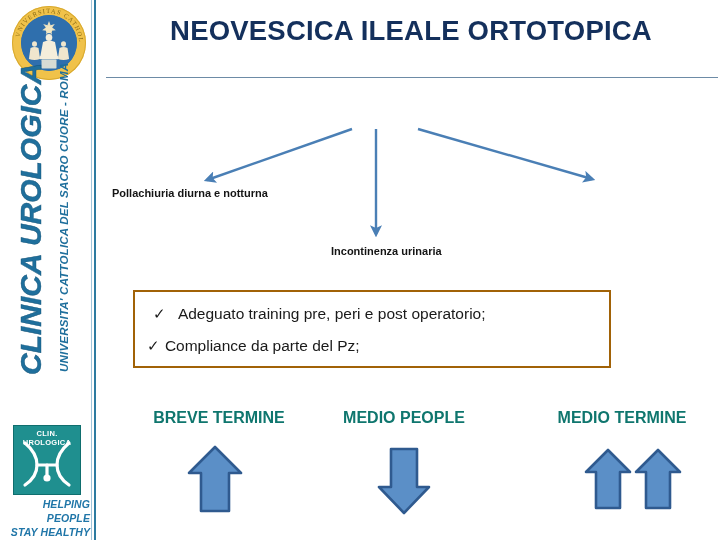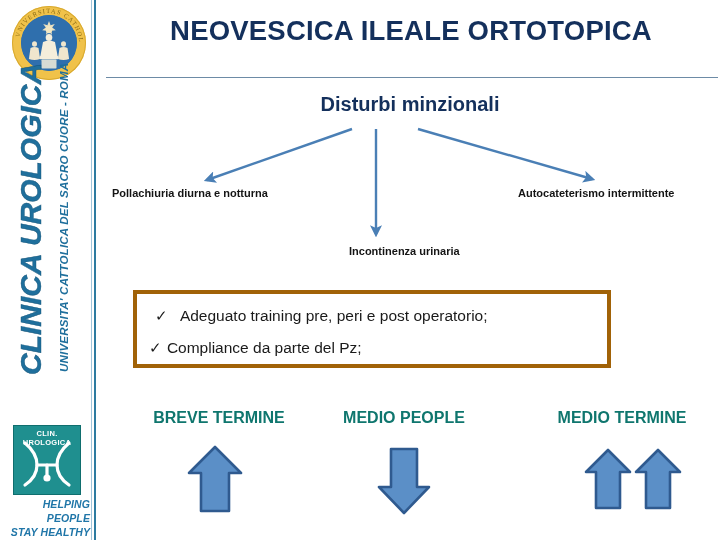--- a/index.html
+++ b/index.html
@@ -153,29 +153,29 @@
   }
 
   .leaf {
     position: absolute;
     font-size: 11px;
     font-weight: bold;
     color: #141414;
     white-space: nowrap;
   }
   #leaf-left   { left: 112px; top: 187px; }
-  #leaf-center { left: 341px; top: 245px; padding-left: 8px; }
+  #leaf-center { left: 323px; top: 245px; padding-left: 8px; }
   #leaf-right  { left: 518px; top: 187px; }
 
   
   #bullet-box {
     position: absolute;
     left: 133px; top: 290px;
     width: 478px; height: 78px;
-    border: 4px solid #a16207;
+    border: 2px solid #a16207;
     background: #ffffff;
     box-sizing: border-box;
   }
   .bullet {
     position: absolute;
     font-size: 15.5px;
     color: #1a1a1a;
     white-space: nowrap;
   }
   #bullet-1 { left: 18px; top: 13px; }
@@ -273,36 +273,34 @@
       <div>HELPING PEOPLE</div>
       <div>STAY HEALTHY</div>
     </div>
   </div>
 
   <div id="divider-outer"></div>
   <div id="divider-inner"></div>
 
   <div id="title">NEOVESCICA ILEALE ORTOTOPICA</div>
   <div id="title-rule"></div>
-  <div id="subtitle">Disturbi minzionali</div>
 
   <svg id="arrows" width="720" height="540">
     <defs>
       <marker id="ah" markerWidth="5" markerHeight="5" refX="3.6" refY="2.5" orient="auto" markerUnits="strokeWidth">
         <path d="M0,0 L5,2.5 L0,5 L1.1,2.5 z" fill="#4a7fb5"></path>
       </marker>
     </defs>
     <line x1="352" y1="129" x2="207" y2="180" stroke="#4a7fb5" stroke-width="2.4" marker-end="url(#ah)"></line>
     <line x1="376" y1="129" x2="376" y2="234" stroke="#4a7fb5" stroke-width="2.4" marker-end="url(#ah)"></line>
     <line x1="418" y1="129" x2="592" y2="179" stroke="#4a7fb5" stroke-width="2.4" marker-end="url(#ah)"></line>
   </svg>
 
   <div class="leaf" id="leaf-left">Pollachiuria diurna e notturna</div>
   <div class="leaf" id="leaf-center">Incontinenza urinaria</div>
-  <div class="leaf" id="leaf-right">Autocateterismo intermittente</div>
 
   <div id="bullet-box">
     <div class="bullet" id="bullet-1">
       <span class="check">✓</span>
       <span style="margin-left:8px;">Adeguato training pre, peri e post operatorio;</span>
     </div>
     <div class="bullet" id="bullet-2">
       <span class="check">✓</span>
       <span style="margin-left:1px;">Compliance da parte del Pz;</span>
     </div>

